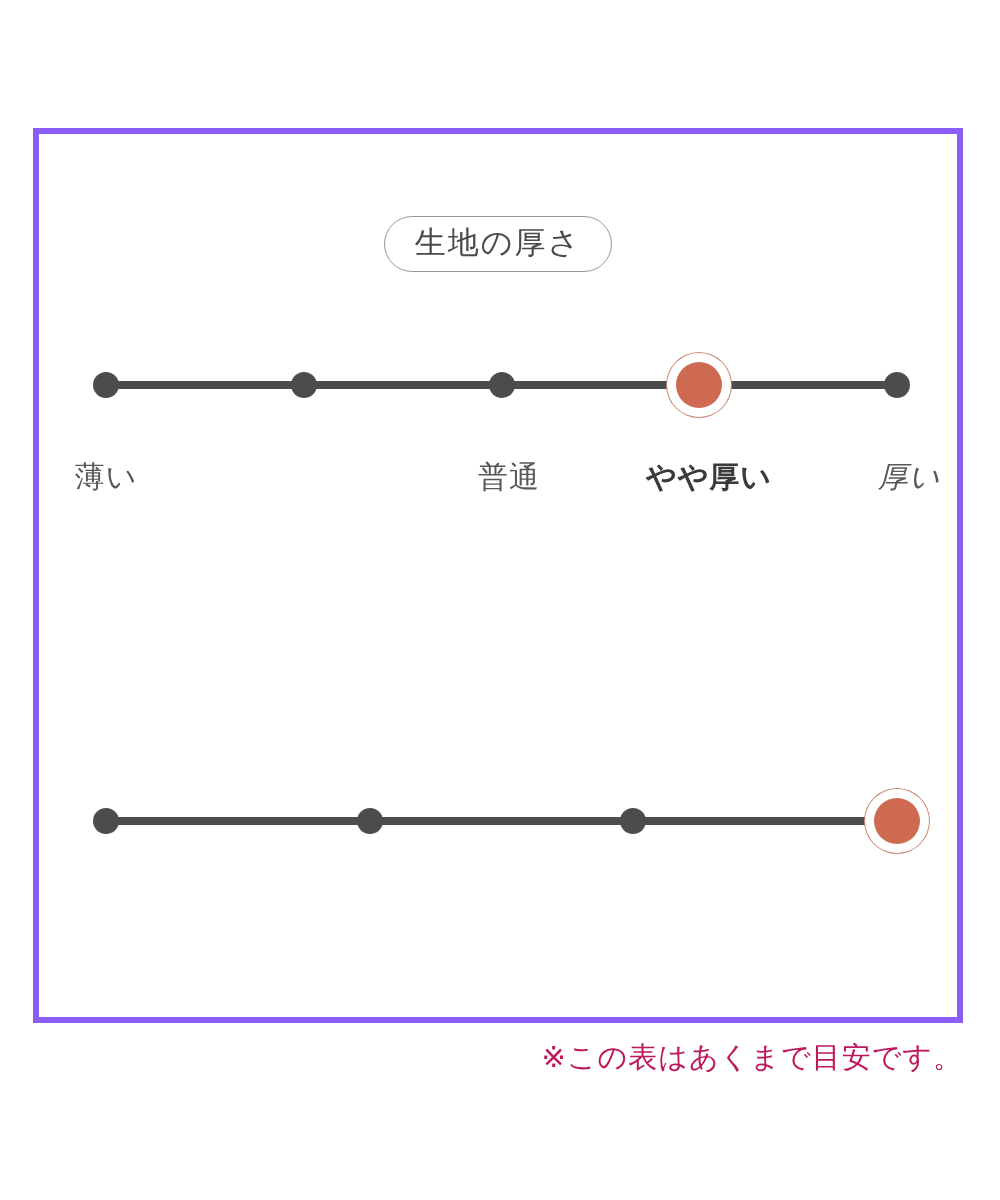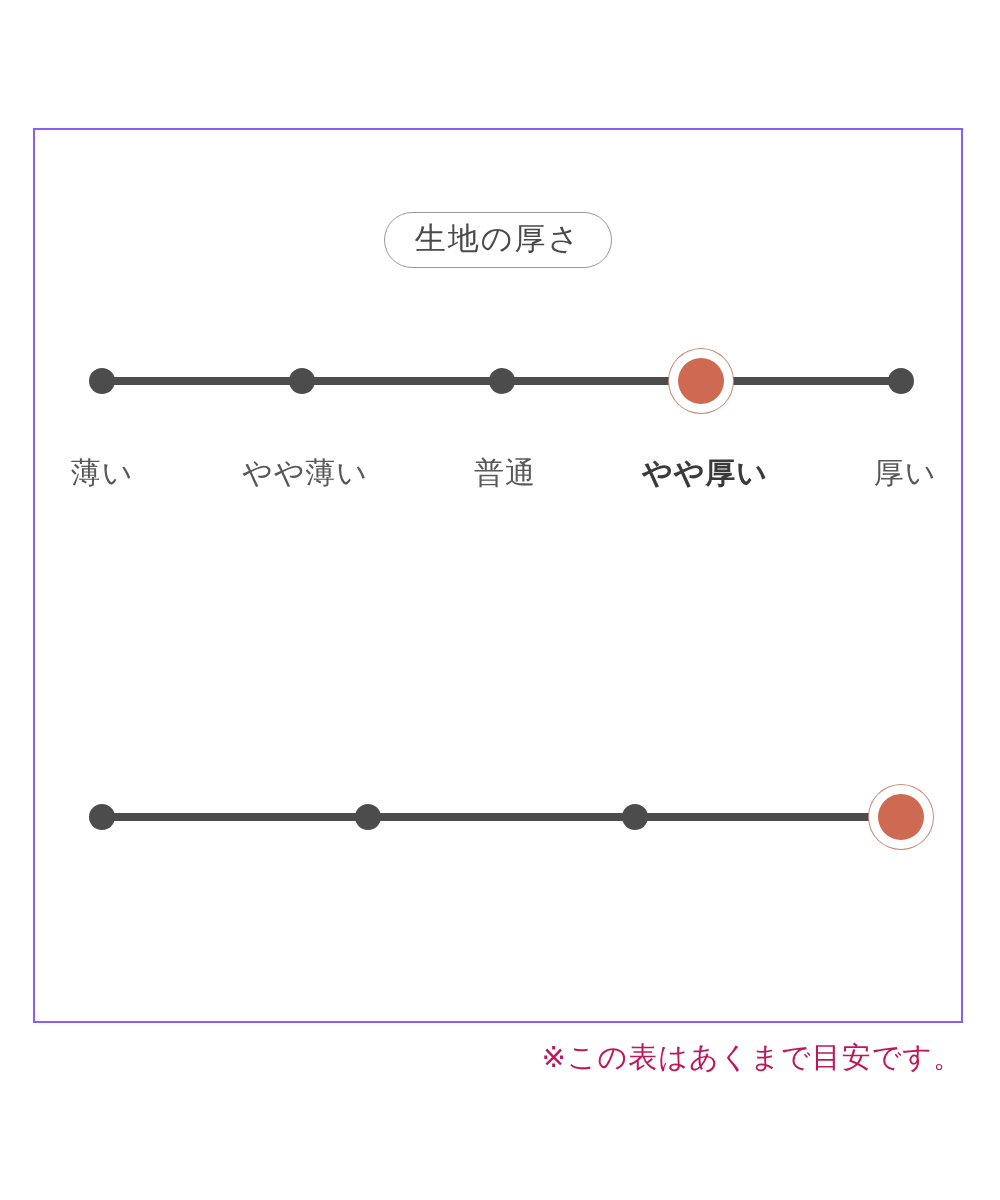--- a/index.html
+++ b/index.html
@@ -14,21 +14,21 @@
     position: relative;
     overflow: hidden;
   }
 
   .chart-panel {
     position: absolute;
     left: 33px;
     top: 128px;
     width: 930px;
     height: 895px;
-    border: 2px solid #8b5cf6;
+    border: 6px solid #8b5cf6;
     box-sizing: border-box;
     background: #ffffff;
   }
 
   
   .pill-row {
     position: absolute;
     left: 0;
     width: 100%;
     display: flex;
@@ -130,24 +130,23 @@
       <div class="dot" style="left:0%;"></div>
       <div class="dot" style="left:25%;"></div>
       <div class="dot" style="left:50%;"></div>
       <div class="dot selected" style="left:75%;"></div>
       <div class="dot" style="left:100%;"></div>
     </div>
   </div>
 
   <div class="labels" style="top:307px;margin-top:16px;">
     <div class="label" style="left:67px;">薄い</div>
-    <div class="label" style="left:270px;">やや薄い</div>
     <div class="label" style="left:470px;">普通</div>
     <div class="label selected" style="left:670px;text-align:center;">やや厚い</div>
-    <div class="label" style="left:870px;">厚い</div>
+    <div class="label" style="left:870px;font-style:italic;">厚い</div>
   </div>
 
 
   <div class="scale" style="top:687px;">
     <div class="track-wrap">
       <div class="track-line"></div>
       <div class="dot" style="left:0%;"></div>
       <div class="dot" style="left:33.333%;"></div>
       <div class="dot" style="left:66.666%;"></div>
       <div class="dot selected" style="left:100%;"></div>

